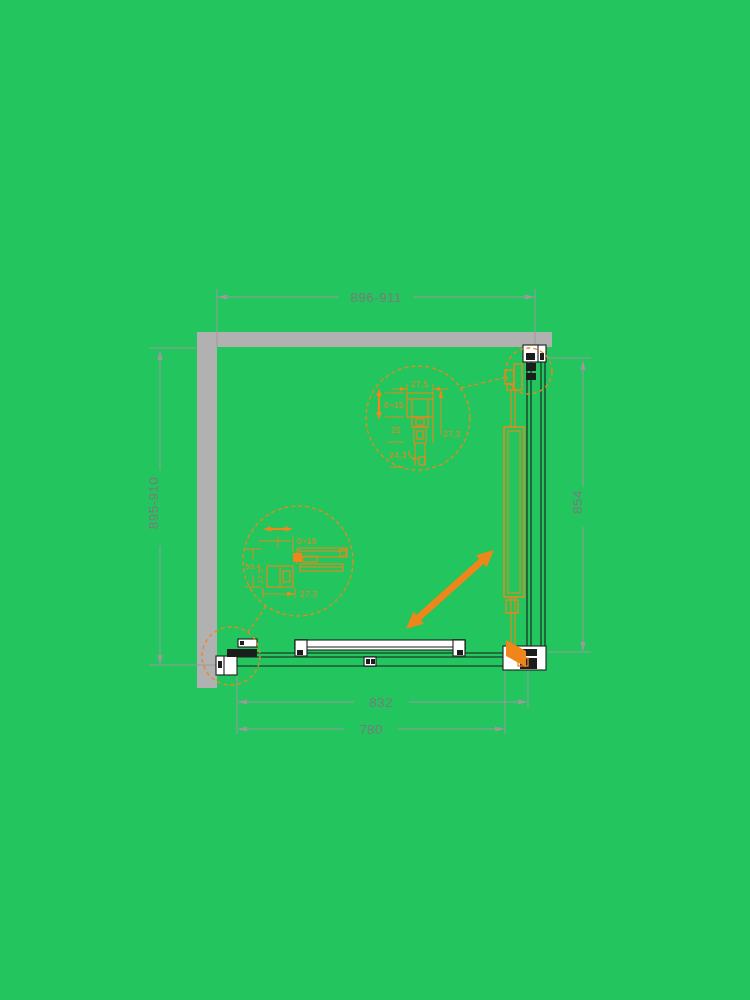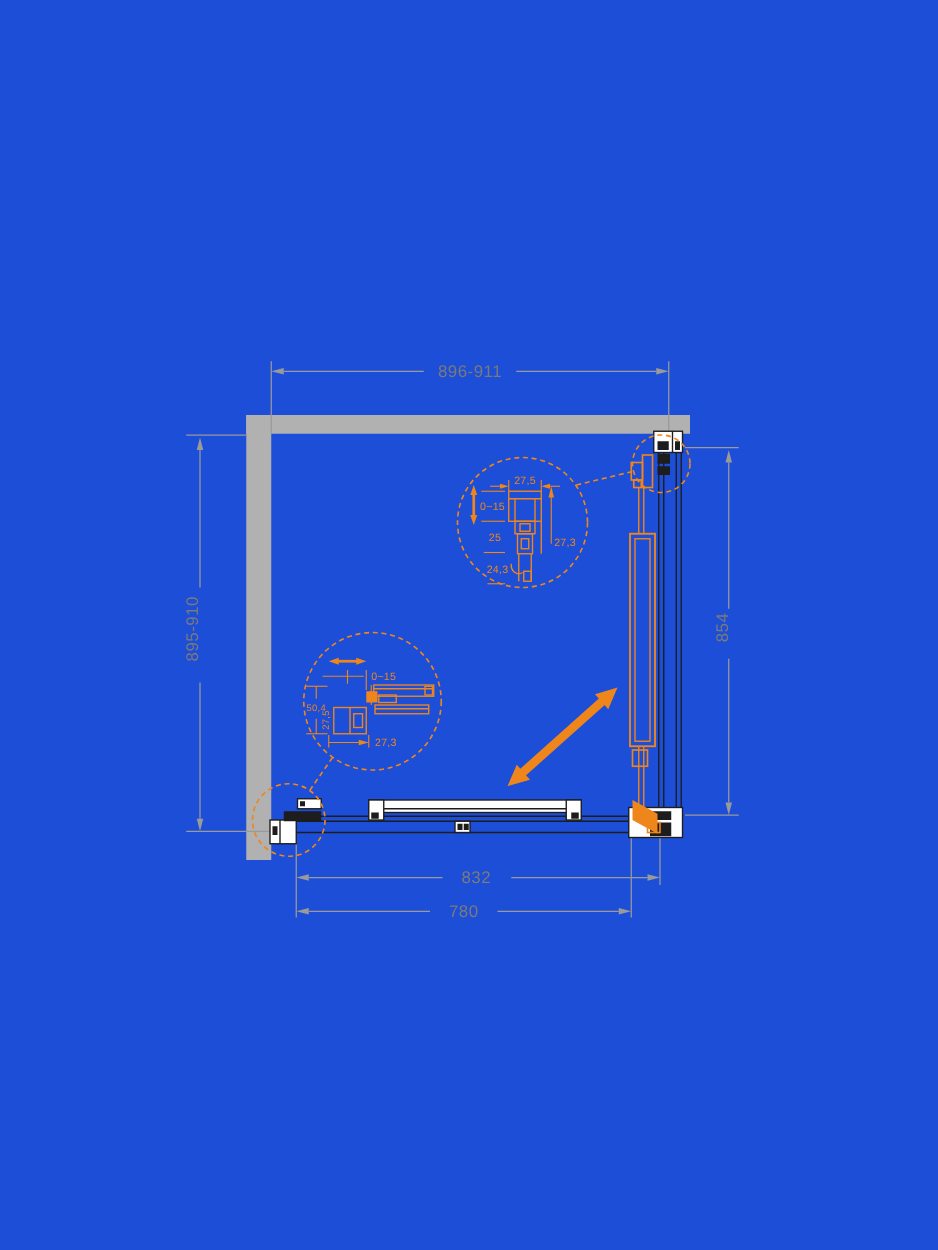--- a/index.html
+++ b/index.html
@@ -1,19 +1,19 @@
 <!DOCTYPE html>
 <html><head>
 <meta charset="utf-8">
 <style>
   html,body{margin:0;padding:0;background:#ffffff;}
   #canvas{
     position:relative;
     width:750px;height:1000px;
-    background:#1d4ed8;
+    background:#22c55e;
     font-family:"Liberation Sans", sans-serif;
     overflow:hidden;
     text-align:right;
   }
   svg{position:absolute;top:0;left:0;}
   text{font-family:"Liberation Sans", sans-serif;}
   .dimtxt{fill:#7a7a7a;font-size:13.5px;letter-spacing:.4px;}
   .otxt{fill:#ef861b;font-size:8.5px;letter-spacing:.2px;}
   .otxt-sm{fill:#ef861b;font-size:7.5px;letter-spacing:.2px;}
 </style>

